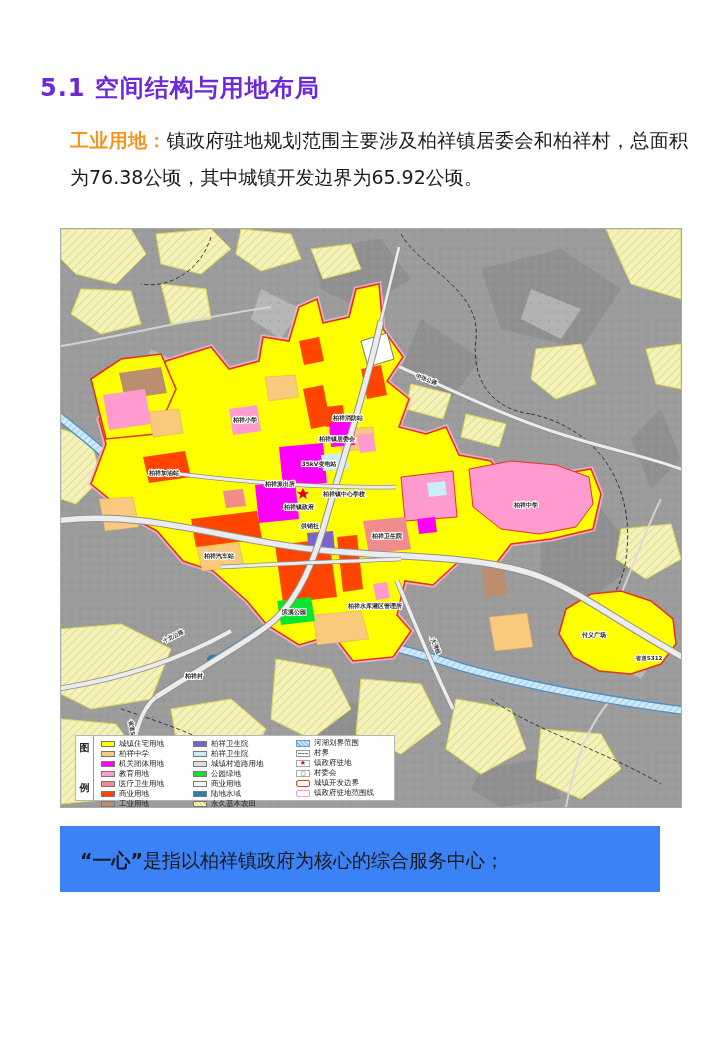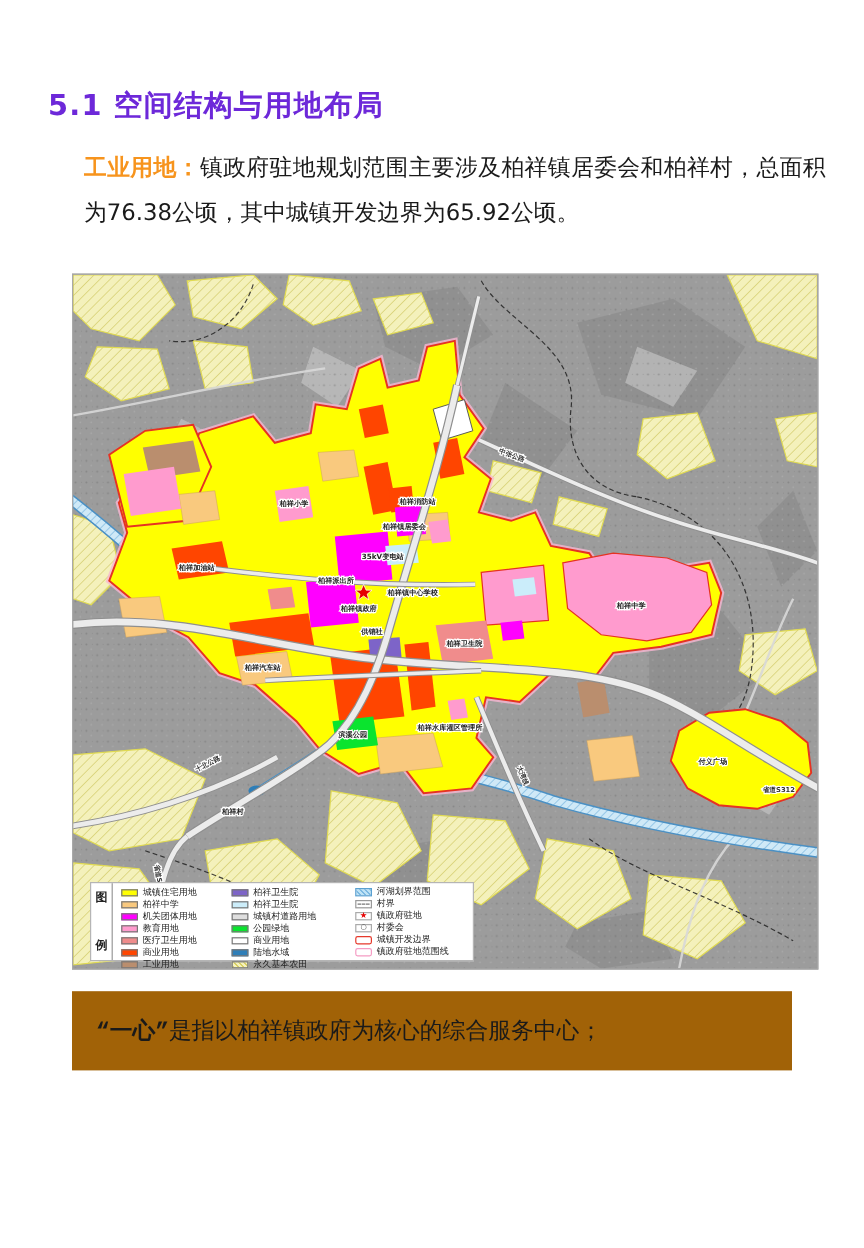--- a/index.html
+++ b/index.html
@@ -47,21 +47,21 @@
   .sw{width:14px;height:6px;border:0.5px solid #777;box-sizing:border-box;flex:none;}
   .sw-farm{background-image:repeating-linear-gradient(45deg,rgba(214,205,90,.9) 0 1px,transparent 1px 3px);}
   .sym{width:14px;height:7px;border:0.5px solid #999;box-sizing:border-box;flex:none;background:#fff;display:flex;align-items:center;justify-content:center;position:relative;}
   .sym-river{background:repeating-linear-gradient(45deg,#bfe3f5 0 2px,#7db9e2 2px 3px);border-color:#5aa0d0;}
   .sym-village::after{content:"";position:absolute;left:1px;right:1px;top:2.5px;border-top:1px dashed #777;}
   .sym-star{color:#e60000;font-size:7px;line-height:1;border-color:#aaa;}
   .sym-committee{font-size:6px;line-height:1;color:#444;border-color:#aaa;}
   .sym-boundary{border:1.4px solid #e6392b;border-radius:2px;}
   .sym-scope{border:1.4px solid #f59cc4;border-radius:2px;}
   
-  .summary{position:absolute;left:60px;top:826px;width:600px;box-sizing:border-box;background:#a16207;padding:16px 20px 14px 20px;font-size:19px;line-height:36px;font-family:Liberation Mono, monospace;}
+  .summary{position:absolute;left:60px;top:826px;width:600px;box-sizing:border-box;background:#3b82f6;padding:16px 20px 14px 20px;font-size:19px;line-height:36px;}
   .summary p{margin:0;text-align:justify;}
   .term{font-weight:bold;}
 </style>
 </head>
 <body>
 
 <div class="page">
 
   <div class="title">5.1 空间结构与用地布局</div>
 

